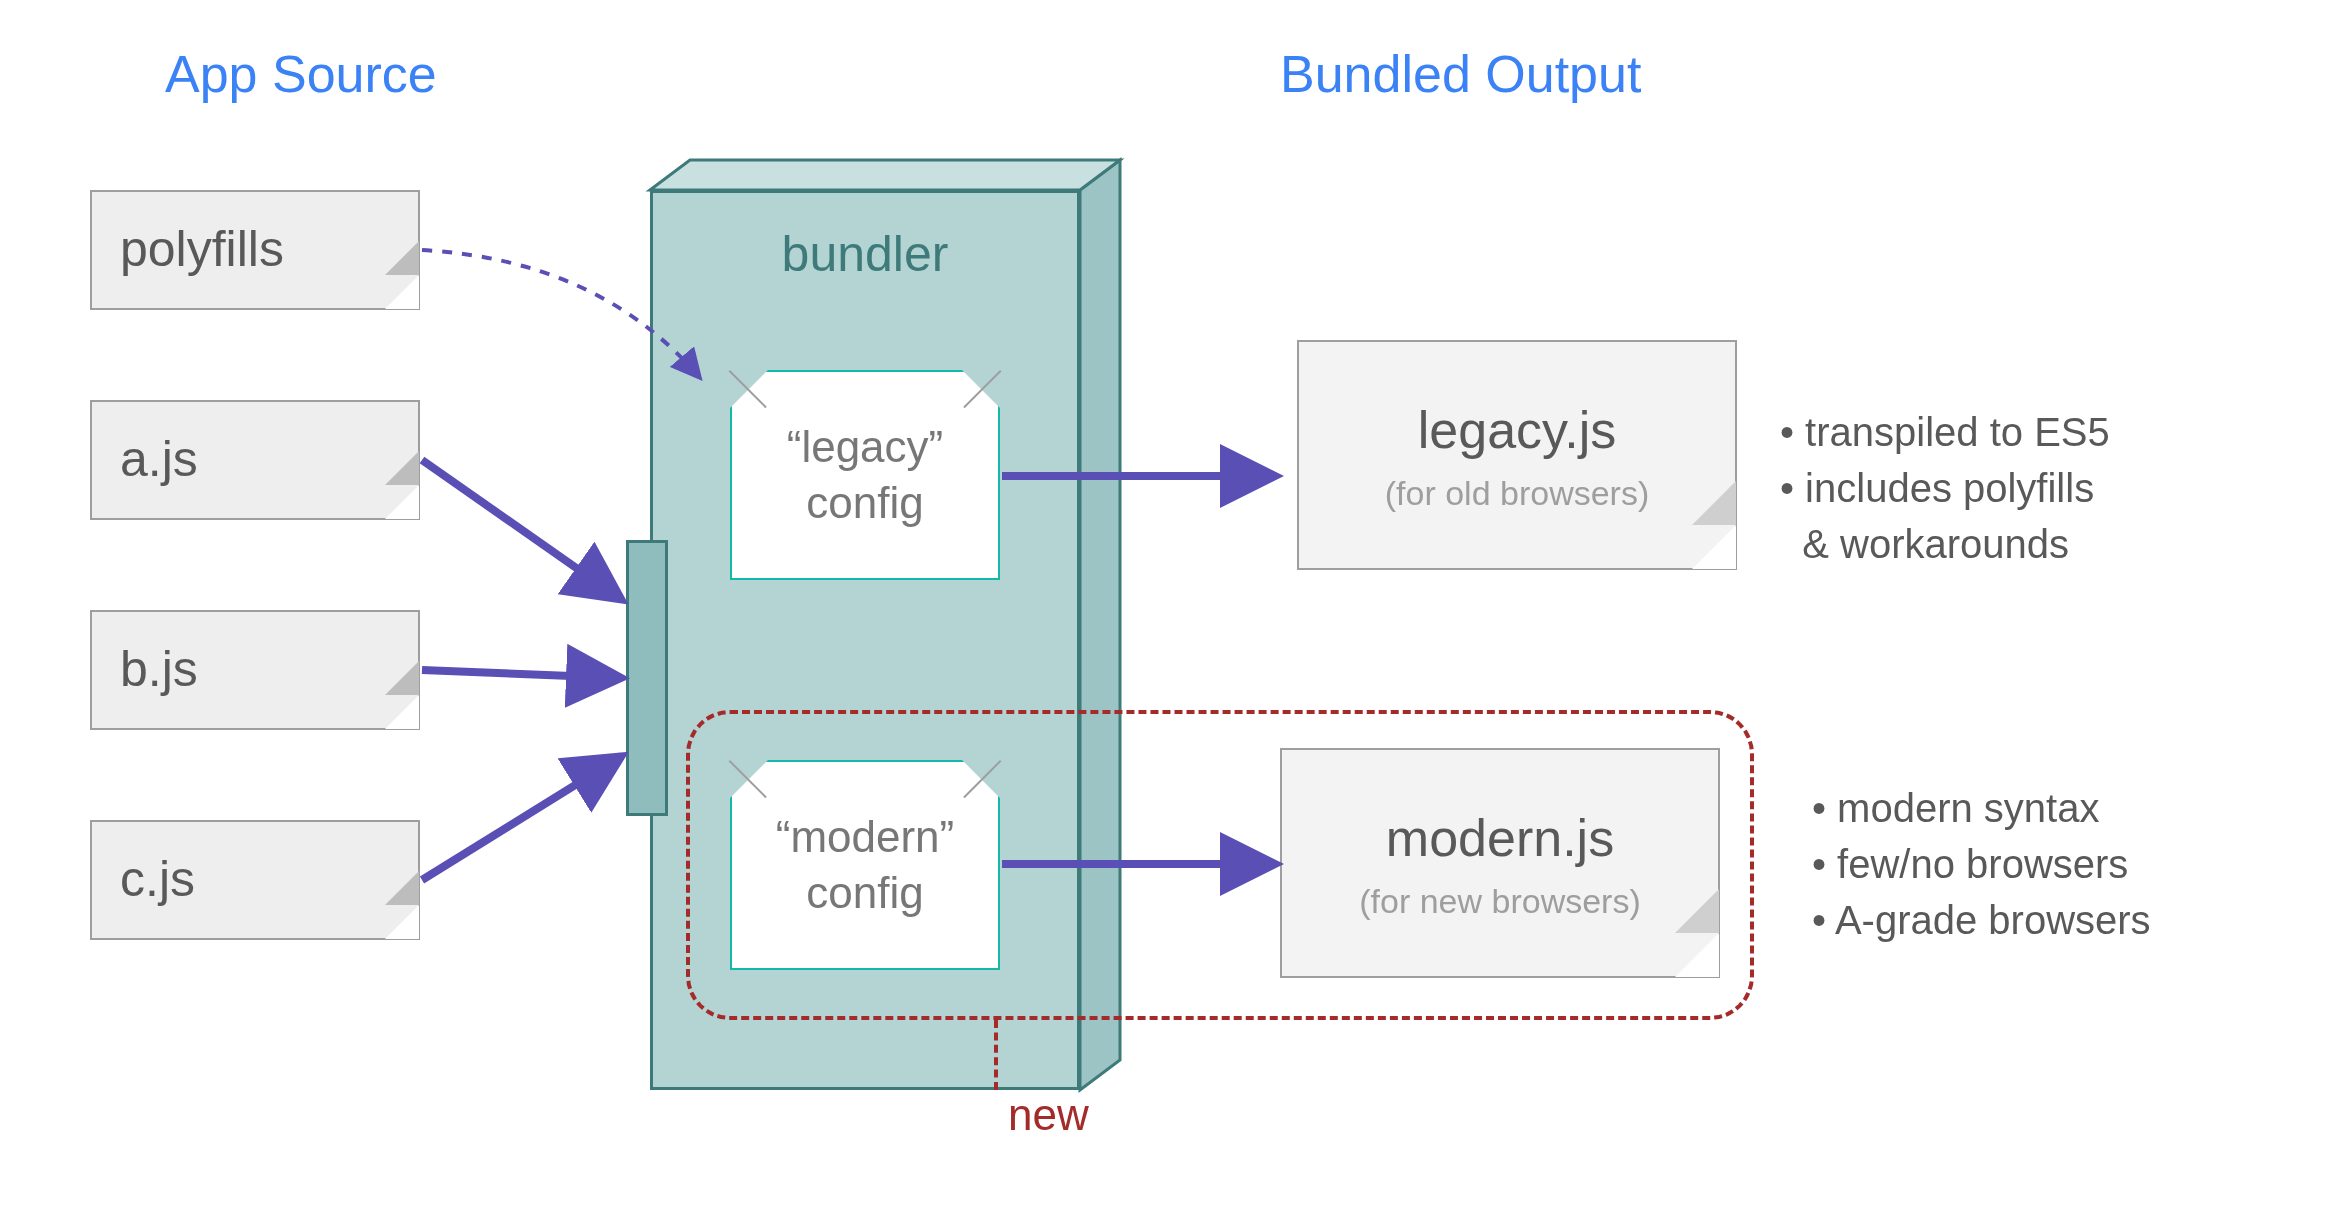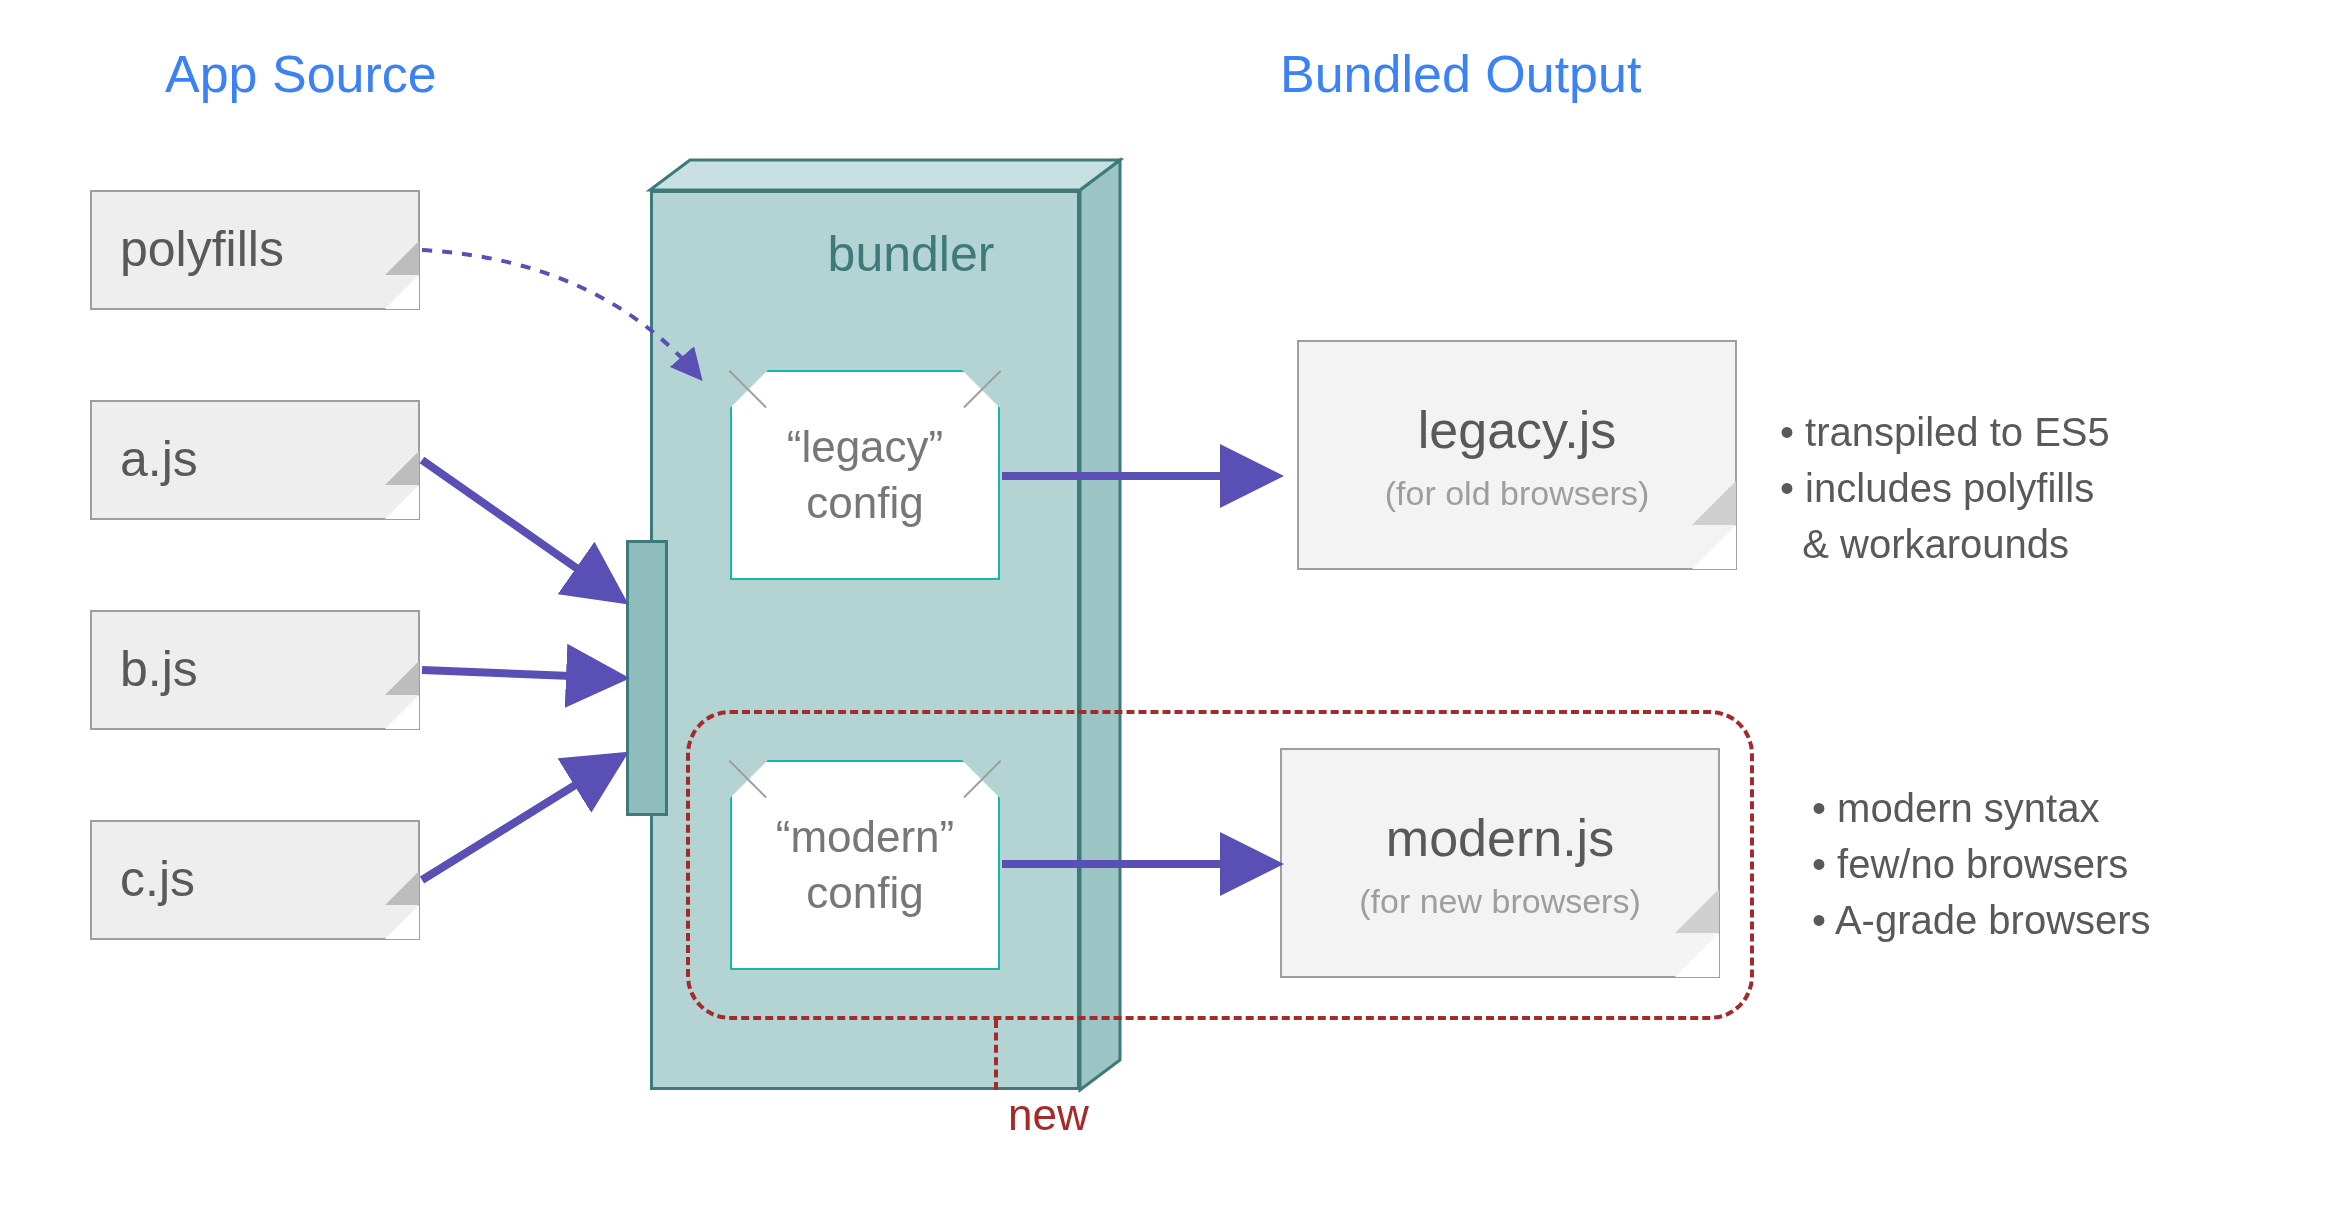--- a/index.html
+++ b/index.html
@@ -210,21 +210,21 @@
   <div class="dogear"></div>
 </div>
 
 <svg class="overlay">
 
   <polygon points="1080,190 1120,160 1120,1060 1080,1090" fill="#9cc4c4" stroke="#3f7a7a" stroke-width="3"></polygon>
 
   <polygon points="650,190 690,160 1120,160 1080,190" fill="#c8e0e0" stroke="#3f7a7a" stroke-width="3"></polygon>
 </svg>
 <div class="bundler-face" style="left:650px; top:190px; width:430px; height:900px;"></div>
-<div class="bundler-title" style="left:672px; top:225px; width:430px;padding-left:24px;">bundler</div>
+<div class="bundler-title" style="left:650px; top:225px; width:430px;">bundler</div>
 
 <div class="entry-tab" style="left:626px; top:540px; width:42px; height:276px;"></div>
 
 <div class="config-box" style="left:730px; top:370px;">
   <div class="cutcorner tl"></div>
   <div class="cutcorner tr"></div>
   <div class="label1">“legacy”</div>
   <div class="label2">config</div>
 </div>
 <div class="config-box" style="left:730px; top:760px;">

